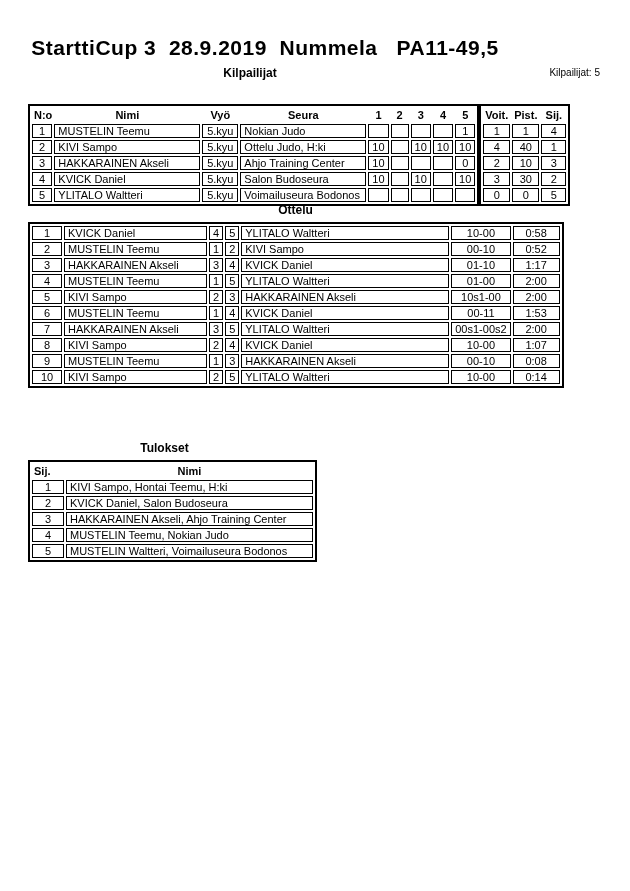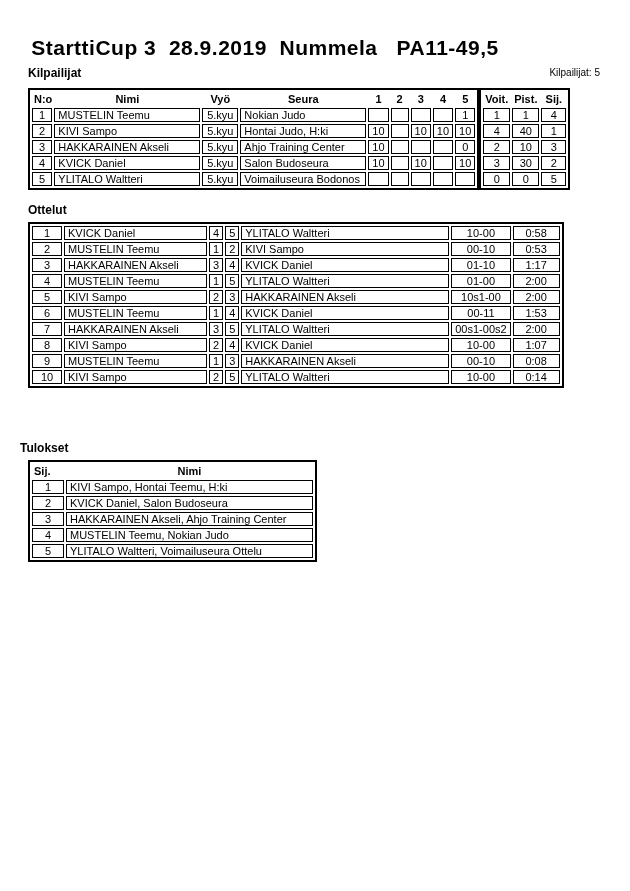--- a/index.html
+++ b/index.html
@@ -5,27 +5,27 @@
   html,body{margin:0;padding:0;}
   body{
     width:630px;height:891px;background:#ffffff;position:relative;
     font-family:"Liberation Sans","DejaVu Sans",sans-serif;color:#000;
     -webkit-font-smoothing:none;
   }
   .page-title{
     position:absolute;top:36px;left:0;width:530px;text-align:center;
     font-size:21px;font-weight:bold;white-space:pre;letter-spacing:0.5px;
   }
-  .section-title{position:absolute;font-size:12px;font-weight:bold;}
+  .section-title{position:absolute;font-size:12px;font-weight:bold;text-align:center;}
   #kilpailijat-title{top:66px;left:28px;width:444px;}
   #ottelut-title{top:203px;left:28px;width:535px;}
   #tulokset-title{top:441px;left:20px;width:289px;}
   .count-label{position:absolute;top:67px;right:30px;font-size:10px;}
   .tbl-anchor{position:absolute;display:flex;align-items:stretch;}
-  #kilpailijat-anchor{left:28px;top:88px;}
+  #kilpailijat-anchor{left:28px;top:104px;}
   #ottelut-anchor{left:28px;top:222px;}
   #tulokset-anchor{left:28px;top:460px;}
   table{
     border-collapse:separate;border-spacing:2px;border:2px solid #000;
     table-layout:fixed;background:#fff;
   }
   th{
     font-size:11px;font-weight:bold;padding:0;height:14px;
     white-space:nowrap;overflow:visible;text-align:center;vertical-align:middle;
   }
@@ -77,21 +77,21 @@
       <td class="c"></td>
       <td class="c"></td>
       <td class="c"></td>
       <td class="c"></td>
       <td class="c">1</td>
     </tr>
     <tr>
       <td class="c">2</td>
       <td class="l">KIVI Sampo</td>
       <td class="c">5.kyu</td>
-      <td class="l">Hontai Judo, H:ki</td>
+      <td class="l">Ottelu Judo, H:ki</td>
       <td class="c">10</td>
       <td class="c"></td>
       <td class="c">10</td>
       <td class="c">10</td>
       <td class="c">10</td>
     </tr>
     <tr>
       <td class="c">3</td>
       <td class="l">HAKKARAINEN Akseli</td>
       <td class="c">5.kyu</td>
@@ -160,21 +160,21 @@
     </tr>
     <tr>
       <td class="c">0</td>
       <td class="c">0</td>
       <td class="c">5</td>
     </tr>
   </tbody>
     </table>
 </div>
 
-<div class="section-title" id="ottelut-title">Ottelut</div>
+<div class="section-title" id="ottelut-title">Ottelu</div>
 
 <div class="tbl-anchor" id="ottelut-anchor">
   <table>
     <colgroup>
         <col style="width:30px">
         <col style="width:143px">
         <col style="width:14px">
         <col style="width:14px">
         <col style="width:208px">
         <col style="width:59px">
@@ -190,21 +190,21 @@
       <td class="c">10-00</td>
       <td class="c">0:58</td>
     </tr>
     <tr>
       <td class="c">2</td>
       <td class="l">MUSTELIN Teemu</td>
       <td class="c">1</td>
       <td class="c">2</td>
       <td class="l">KIVI Sampo</td>
       <td class="c">00-10</td>
-      <td class="c">0:53</td>
+      <td class="c">0:52</td>
     </tr>
     <tr>
       <td class="c">3</td>
       <td class="l">HAKKARAINEN Akseli</td>
       <td class="c">3</td>
       <td class="c">4</td>
       <td class="l">KVICK Daniel</td>
       <td class="c">01-10</td>
       <td class="c">1:17</td>
     </tr>
@@ -299,17 +299,17 @@
     <tr>
       <td class="c">3</td>
       <td class="l">HAKKARAINEN Akseli, Ahjo Training Center</td>
     </tr>
     <tr>
       <td class="c">4</td>
       <td class="l">MUSTELIN Teemu, Nokian Judo</td>
     </tr>
     <tr>
       <td class="c">5</td>
-      <td class="l">YLITALO Waltteri, Voimailuseura Ottelu</td>
+      <td class="l">MUSTELIN Waltteri, Voimailuseura Bodonos</td>
     </tr>
   </tbody>
     </table>
 </div>
 
 </body></html>

